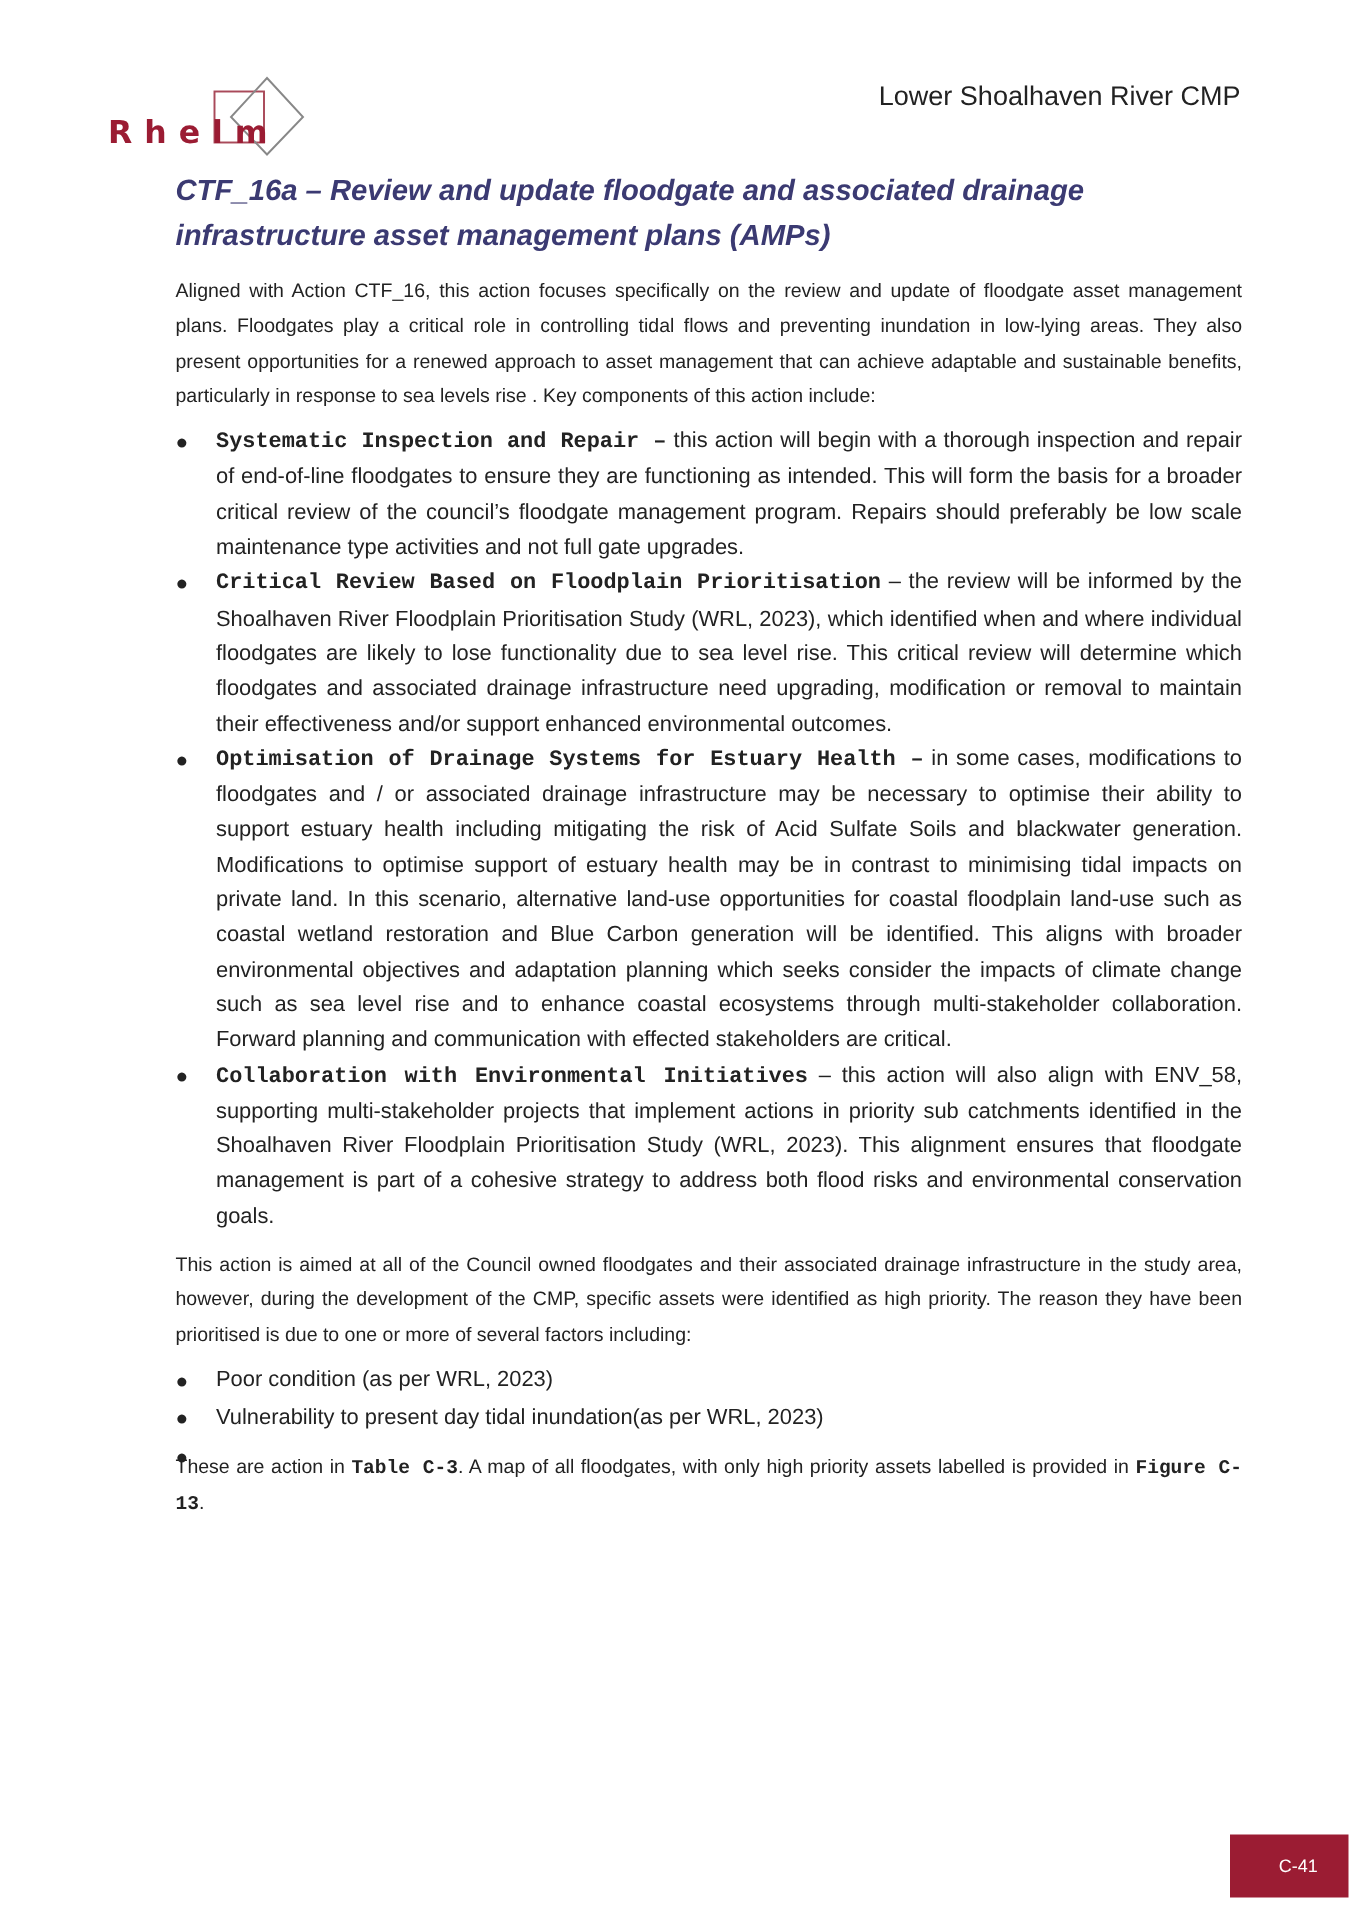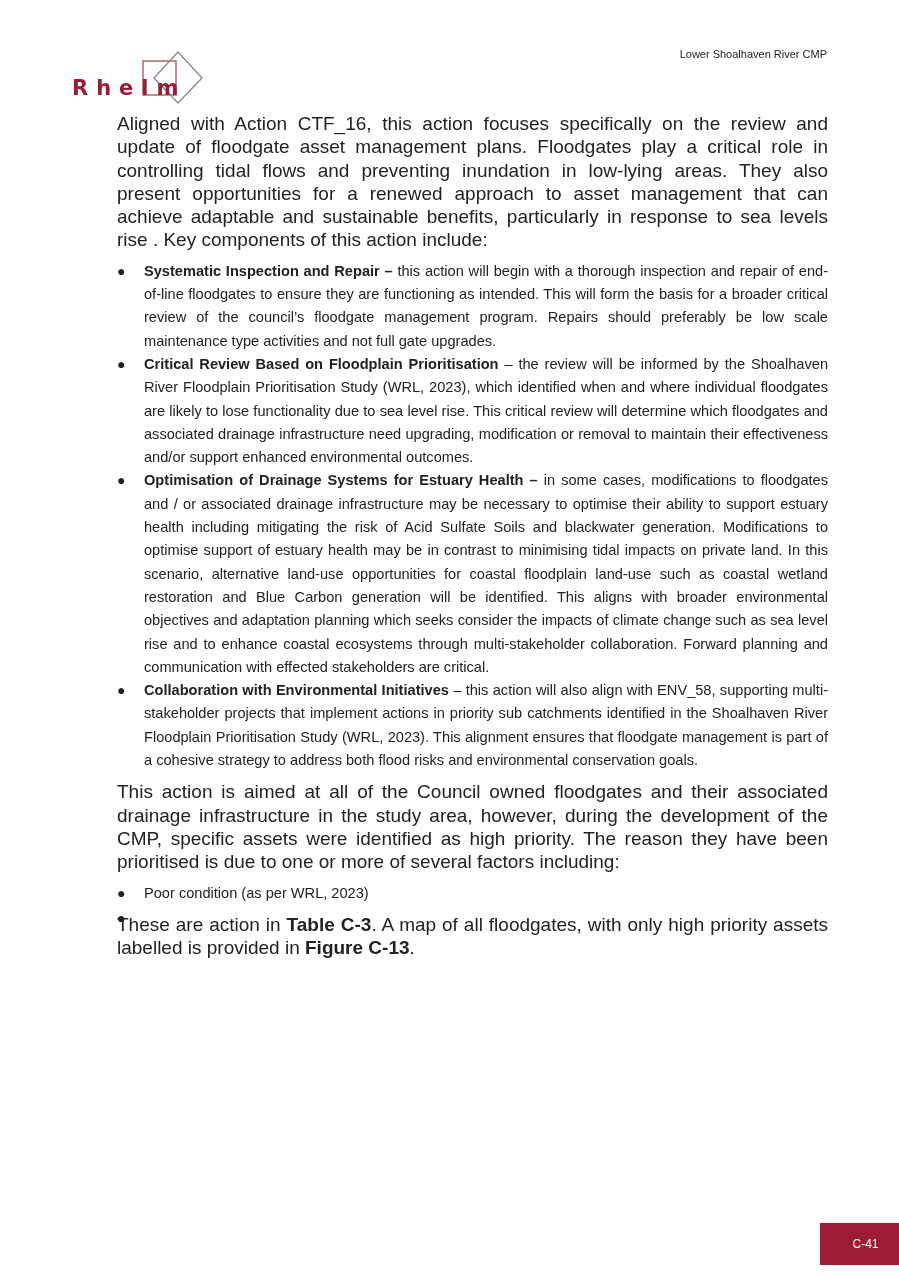--- a/index.html
+++ b/index.html
@@ -2,65 +2,66 @@
 <html><head>
 <meta charset="utf-8">
 <style>
   html, body { margin: 0; padding: 0; background: #ffffff; }
   body { width: 899px; height: 1273px; position: relative; overflow: hidden;
          font-family: "Liberation Sans", sans-serif; color: #222222; }
   .logo { position: absolute; left: 72px; top: 50px; width: 160px; height: 60px; }
   .logo-text { position: absolute; left: 0; top: 26px; font-family: "DejaVu Sans", sans-serif;
                font-weight: bold; font-size: 21px; letter-spacing: 8px; color: #9b1c33; }
   .logo svg { position: absolute; left: 0; top: 0; }
-  .header { position: absolute; right: 72px; top: 44px; text-align: right;
-            font-size: 11px; line-height: 21px; color: #222; margin-left: 16px; }
+  .header { position: absolute; right: 72px; top: 54px; text-align: right;
+            font-size: 18px; line-height: 21px; color: #222; margin-left: 16px; }
   .content { position: absolute; left: 117px; top: 112px; width: 711px; }
   h1 { margin: 0 0 10px 0; font-size: 19.5px; line-height: 30px; font-style: italic;
        font-weight: bold; color: #3b3a72; }
-  p { margin: 0 0 8px 0; font-size: 19px; line-height: 23.3px; text-align: justify; }
+  p { margin: 0 0 8px 0; font-size: 13px; line-height: 23.3px; text-align: justify; }
   ul { margin: 0 0 8px 0; padding: 0; list-style: none; }
   li { position: relative; padding-left: 27px; font-size: 14.6px; line-height: 23.3px;
        text-align: justify; }
   li .bullet { position: absolute; left: 0; top: 0; font-size: 14px; }
   ul.simple li { margin-bottom: 2px; }
-  b { font-weight: bold; }
+  b { font-weight: bold; font-family: Liberation Mono, monospace; }
   .page-num { position: absolute; left: 820px; top: 1223px; width: 91px; height: 42px;
               background: #9b1c33; color: #ffffff; font-size: 12px; display: flex;
               align-items: center; justify-content: center; }
 </style>
 </head>
 <body>
 
 <div class="logo">
   <svg width="140" height="60">
     <rect x="71" y="11" width="33" height="34" fill="none" stroke="#a94a5a" stroke-width="1.3"></rect>
     <polygon points="106,2 130,28 106,53 82,28" fill="none" stroke="#888888" stroke-width="1.3"></polygon>
   </svg>
   <div class="logo-text">Rhelm</div>
 </div>
 
 <div class="header">
   <div>Lower Shoalhaven River CMP</div>
 </div>
 
 <div class="content">
+  <h1>CTF_16a – Review and update floodgate and associated drainage infrastructure asset management plans (AMPs)</h1>
   <p>Aligned with Action CTF_16, this action focuses specifically on the review and update of floodgate asset management plans. Floodgates play a critical role in controlling tidal flows and preventing inundation in low-lying areas. They also present opportunities for a renewed approach to asset management that can achieve adaptable and sustainable benefits, particularly in response to sea levels rise . Key components of this action include:</p>
 
   <ul>
     <li><span class="bullet">●</span><b>Systematic Inspection and Repair –</b><span> this action will begin with a thorough inspection and repair of end-of-line floodgates to ensure they are functioning as intended. This will form the basis for a broader critical review of the council’s floodgate management program. Repairs should preferably be low scale maintenance type activities and not full gate upgrades.</span></li>
     <li><span class="bullet">●</span><b>Critical Review Based on Floodplain Prioritisation</b><span> – the review will be informed by the Shoalhaven River Floodplain Prioritisation Study (WRL, 2023), which identified when and where individual floodgates are likely to lose functionality due to sea level rise. This critical review will determine which floodgates and associated drainage infrastructure need upgrading, modification or removal to maintain their effectiveness and/or support enhanced environmental outcomes.</span></li>
     <li><span class="bullet">●</span><b>Optimisation of Drainage Systems for Estuary Health –</b><span> in some cases, modifications to floodgates and / or associated drainage infrastructure may be necessary to optimise their ability to support estuary health including mitigating the risk of Acid Sulfate Soils and blackwater generation. Modifications to optimise support of estuary health may be in contrast to minimising tidal impacts on private land. In this scenario, alternative land-use opportunities for coastal floodplain land-use  such as coastal wetland restoration and Blue Carbon generation will be identified. This aligns with broader environmental objectives and adaptation planning which seeks consider the impacts of climate change such as sea level rise and to enhance coastal ecosystems through multi-stakeholder collaboration. Forward planning and communication with effected stakeholders are critical.</span></li>
     <li><span class="bullet">●</span><b>Collaboration with Environmental Initiatives</b><span> – this action will also align with ENV_58, supporting multi-stakeholder projects that implement actions in priority sub catchments identified in the Shoalhaven River Floodplain Prioritisation Study (WRL, 2023). This alignment ensures that floodgate management is part of a cohesive strategy to address both flood risks and environmental conservation goals.</span></li>
   </ul>
 
   <p>This action is aimed at all of the Council owned floodgates and their associated drainage infrastructure in the study area, however, during the development of the CMP, specific assets were identified as high priority. The reason they have been prioritised is due to one or more of several factors including:</p>
 
   <ul class="simple">
     <li><span class="bullet">●</span><span>Poor condition (as per WRL, 2023)</span></li>
-    <li><span class="bullet">●</span></li>
+    <li><span class="bullet">●</span><span>Vulnerability to present day tidal inundation(as per WRL, 2023)</span></li>
     <li><span class="bullet">●</span></li>
   </ul>
 
   <p><span>These are action in </span><b>Table C-3</b><span>. A map of all floodgates, with only high priority assets labelled is provided in </span><b>Figure C-13</b><span>.</span></p>
 </div>
 
 <div class="page-num">C-41</div>
 
 </body></html>

